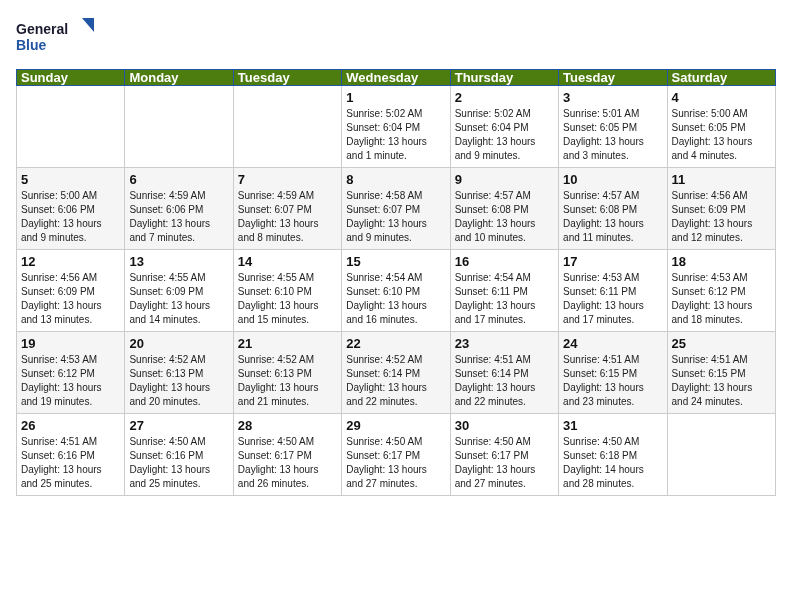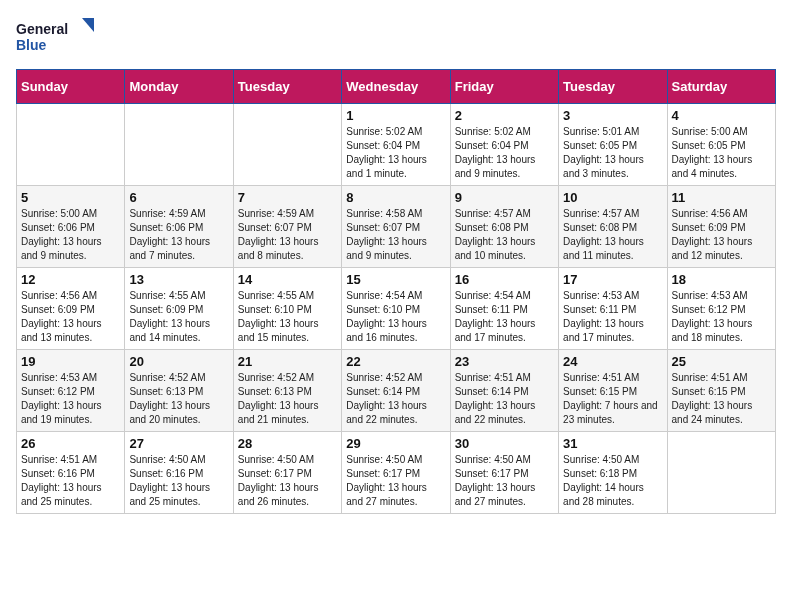--- a/index.html
+++ b/index.html
@@ -32,23 +32,23 @@
     .subtitle {
       font-size: 16px;
       color: #333;
     }
     .calendar-table {
       width: 100%;
       border-collapse: collapse;
       font-size: 11px;
     }
     .calendar-table th {
-      background-color: #be185d;
+      background-color: #4d7c0f;
       color: #fff;
-      padding: 9px 4px;
+      padding: 0 4px;
       text-align: left;
       font-size: 13px;
       font-weight: bold;
       border: 1px solid #2255a4;
     }
     .calendar-table td {
       border: 1px solid #ccc;
       vertical-align: top;
       padding: 4px;
       width: calc(100% / 7);
@@ -90,21 +90,21 @@
   </div>
 </div>
 
 <table class="calendar-table">
   <thead>
     <tr id="header-row">
         <th>Sunday</th>
         <th>Monday</th>
         <th>Tuesday</th>
         <th>Wednesday</th>
-        <th>Friday</th>
+        <th>Thursday</th>
         <th>Tuesday</th>
         <th>Saturday</th>
       </tr>
   </thead>
   <tbody id="calendar-body">
       <tr>
         <td class="empty-cell"></td>
         <td class="empty-cell"></td>
         <td class="empty-cell"></td>
         <td>
@@ -200,21 +200,21 @@
         <td>
           <div class="day-number">22</div>
           <div class="day-info">Sunrise: 4:52 AM<br>Sunset: 6:14 PM<br><span>Daylight: 13 hours and 22 minutes.</span></div>
         </td>
         <td>
           <div class="day-number">23</div>
           <div class="day-info">Sunrise: 4:51 AM<br>Sunset: 6:14 PM<br><span>Daylight: 13 hours and 22 minutes.</span></div>
         </td>
         <td>
           <div class="day-number">24</div>
-          <div class="day-info">Sunrise: 4:51 AM<br>Sunset: 6:15 PM<br><span>Daylight: 7 hours and 23 minutes.</span></div>
+          <div class="day-info">Sunrise: 4:51 AM<br>Sunset: 6:15 PM<br><span>Daylight: 13 hours and 23 minutes.</span></div>
         </td>
         <td>
           <div class="day-number">25</div>
           <div class="day-info">Sunrise: 4:51 AM<br>Sunset: 6:15 PM<br><span>Daylight: 13 hours and 24 minutes.</span></div>
         </td>
       </tr>
       <tr>
         <td>
           <div class="day-number">26</div>
           <div class="day-info">Sunrise: 4:51 AM<br>Sunset: 6:16 PM<br><span>Daylight: 13 hours and 25 minutes.</span></div>

